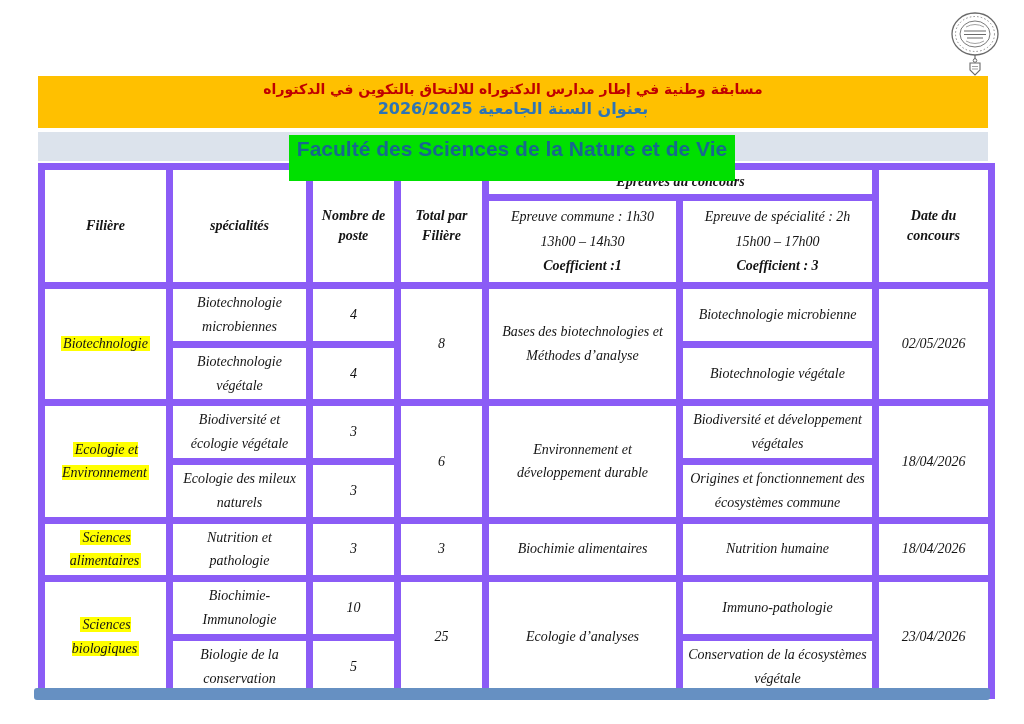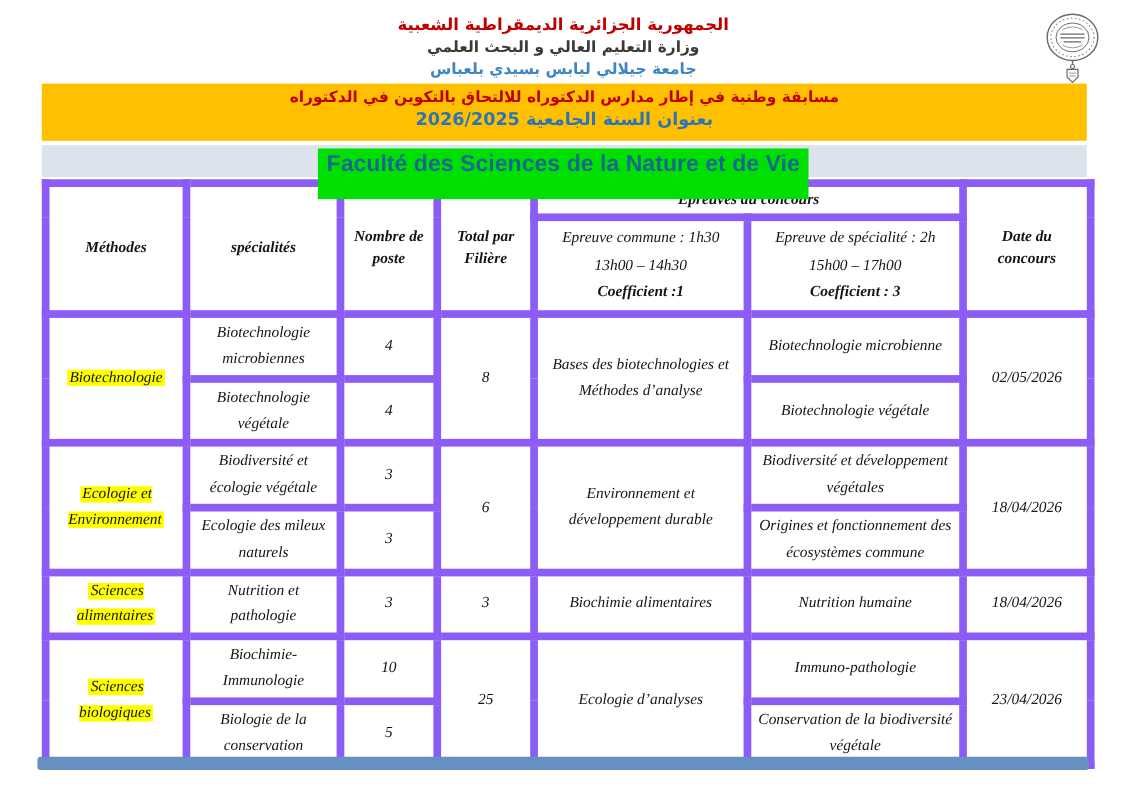--- a/index.html
+++ b/index.html
@@ -35,25 +35,20 @@
   .bold{font-weight:bold;}
   .hl{background:#ffff00;padding:0 2px;}
 
   .footer-bar{position:absolute;left:34px;top:688px;width:956px;height:12px;background:#6690c2;border-radius:3px;}
 </style>
 </head>
 <body>
 
 <div class="page">
 
-  <div class="gov-header" dir="rtl">
-    <div class="gov-line1">الجمهورية الجزائرية الديمقراطية الشعبية</div>
-    <div class="gov-line2">وزارة التعليم العالي و البحث العلمي</div>
-    <div class="gov-line3">جامعة جيلالي ليابس بسيدي بلعباس</div>
-  </div>
 
   <div class="seal">
     <svg width="66" height="72" viewBox="0 0 66 72">
       <ellipse cx="33" cy="26" rx="23" ry="21" fill="none" stroke="#6a6a6a" stroke-width="1.3"></ellipse>
       <ellipse cx="33" cy="26" rx="19.5" ry="17.5" fill="none" stroke="#8a8a8a" stroke-width="1" stroke-dasharray="1.5 2.2"></ellipse>
       <ellipse cx="33" cy="26" rx="15" ry="13" fill="none" stroke="#6a6a6a" stroke-width="0.9"></ellipse>
       <path d="M22 23 h22 M22 26.5 h22 M25 30 h16" stroke="#6a6a6a" stroke-width="1.1" fill="none"></path>
       <path d="M24 19 q9 -5 18 0" stroke="#8a8a8a" stroke-width="0.8" fill="none"></path>
       <path d="M24 33 q9 5 18 0" stroke="#8a8a8a" stroke-width="0.8" fill="none"></path>
       <path d="M33 47 v4" stroke="#6a6a6a" stroke-width="1.2"></path>
@@ -79,21 +74,21 @@
         <col style="width:140px">
         <col style="width:88px">
       <col style="width:88px">
         <col style="width:194px">
         <col style="width:196px">
         <col style="width:116px">
     </colgroup>
     <tbody>
 
       <tr style="height:30px">
-        <th rowspan="2">Méthodes</th>
+        <th rowspan="2">Filière</th>
         <th rowspan="2">spécialités</th>
         <th rowspan="2">Nombre de poste</th>
         <th rowspan="2">Total par Filière</th>
         <th colspan="2">Epreuves du concours</th>
         <th rowspan="2">Date du concours</th>
       </tr>
       <tr style="height:80px">
         <th class="epl">
           <div style="font-weight:normal">Epreuve commune : 1h30</div>
           <div style="font-weight:normal">13h00 – 14h30</div>
@@ -151,20 +146,20 @@
         <td>Biochimie-Immunologie</td>
         <td>10</td>
         <td rowspan="2">25</td>
         <td rowspan="2">Ecologie d’analyses</td>
         <td>Immuno-pathologie</td>
         <td rowspan="2">23/04/2026</td>
       </tr>
       <tr style="height:53px">
         <td>Biologie de la conservation</td>
         <td>5</td>
-        <td>Conservation de la biodiversité végétale</td>
+        <td>Conservation de la écosystèmes végétale</td>
       </tr>
     </tbody>
   </table>
 
   <div class="footer-bar"></div>
 
 </div>
 
 </body></html>

